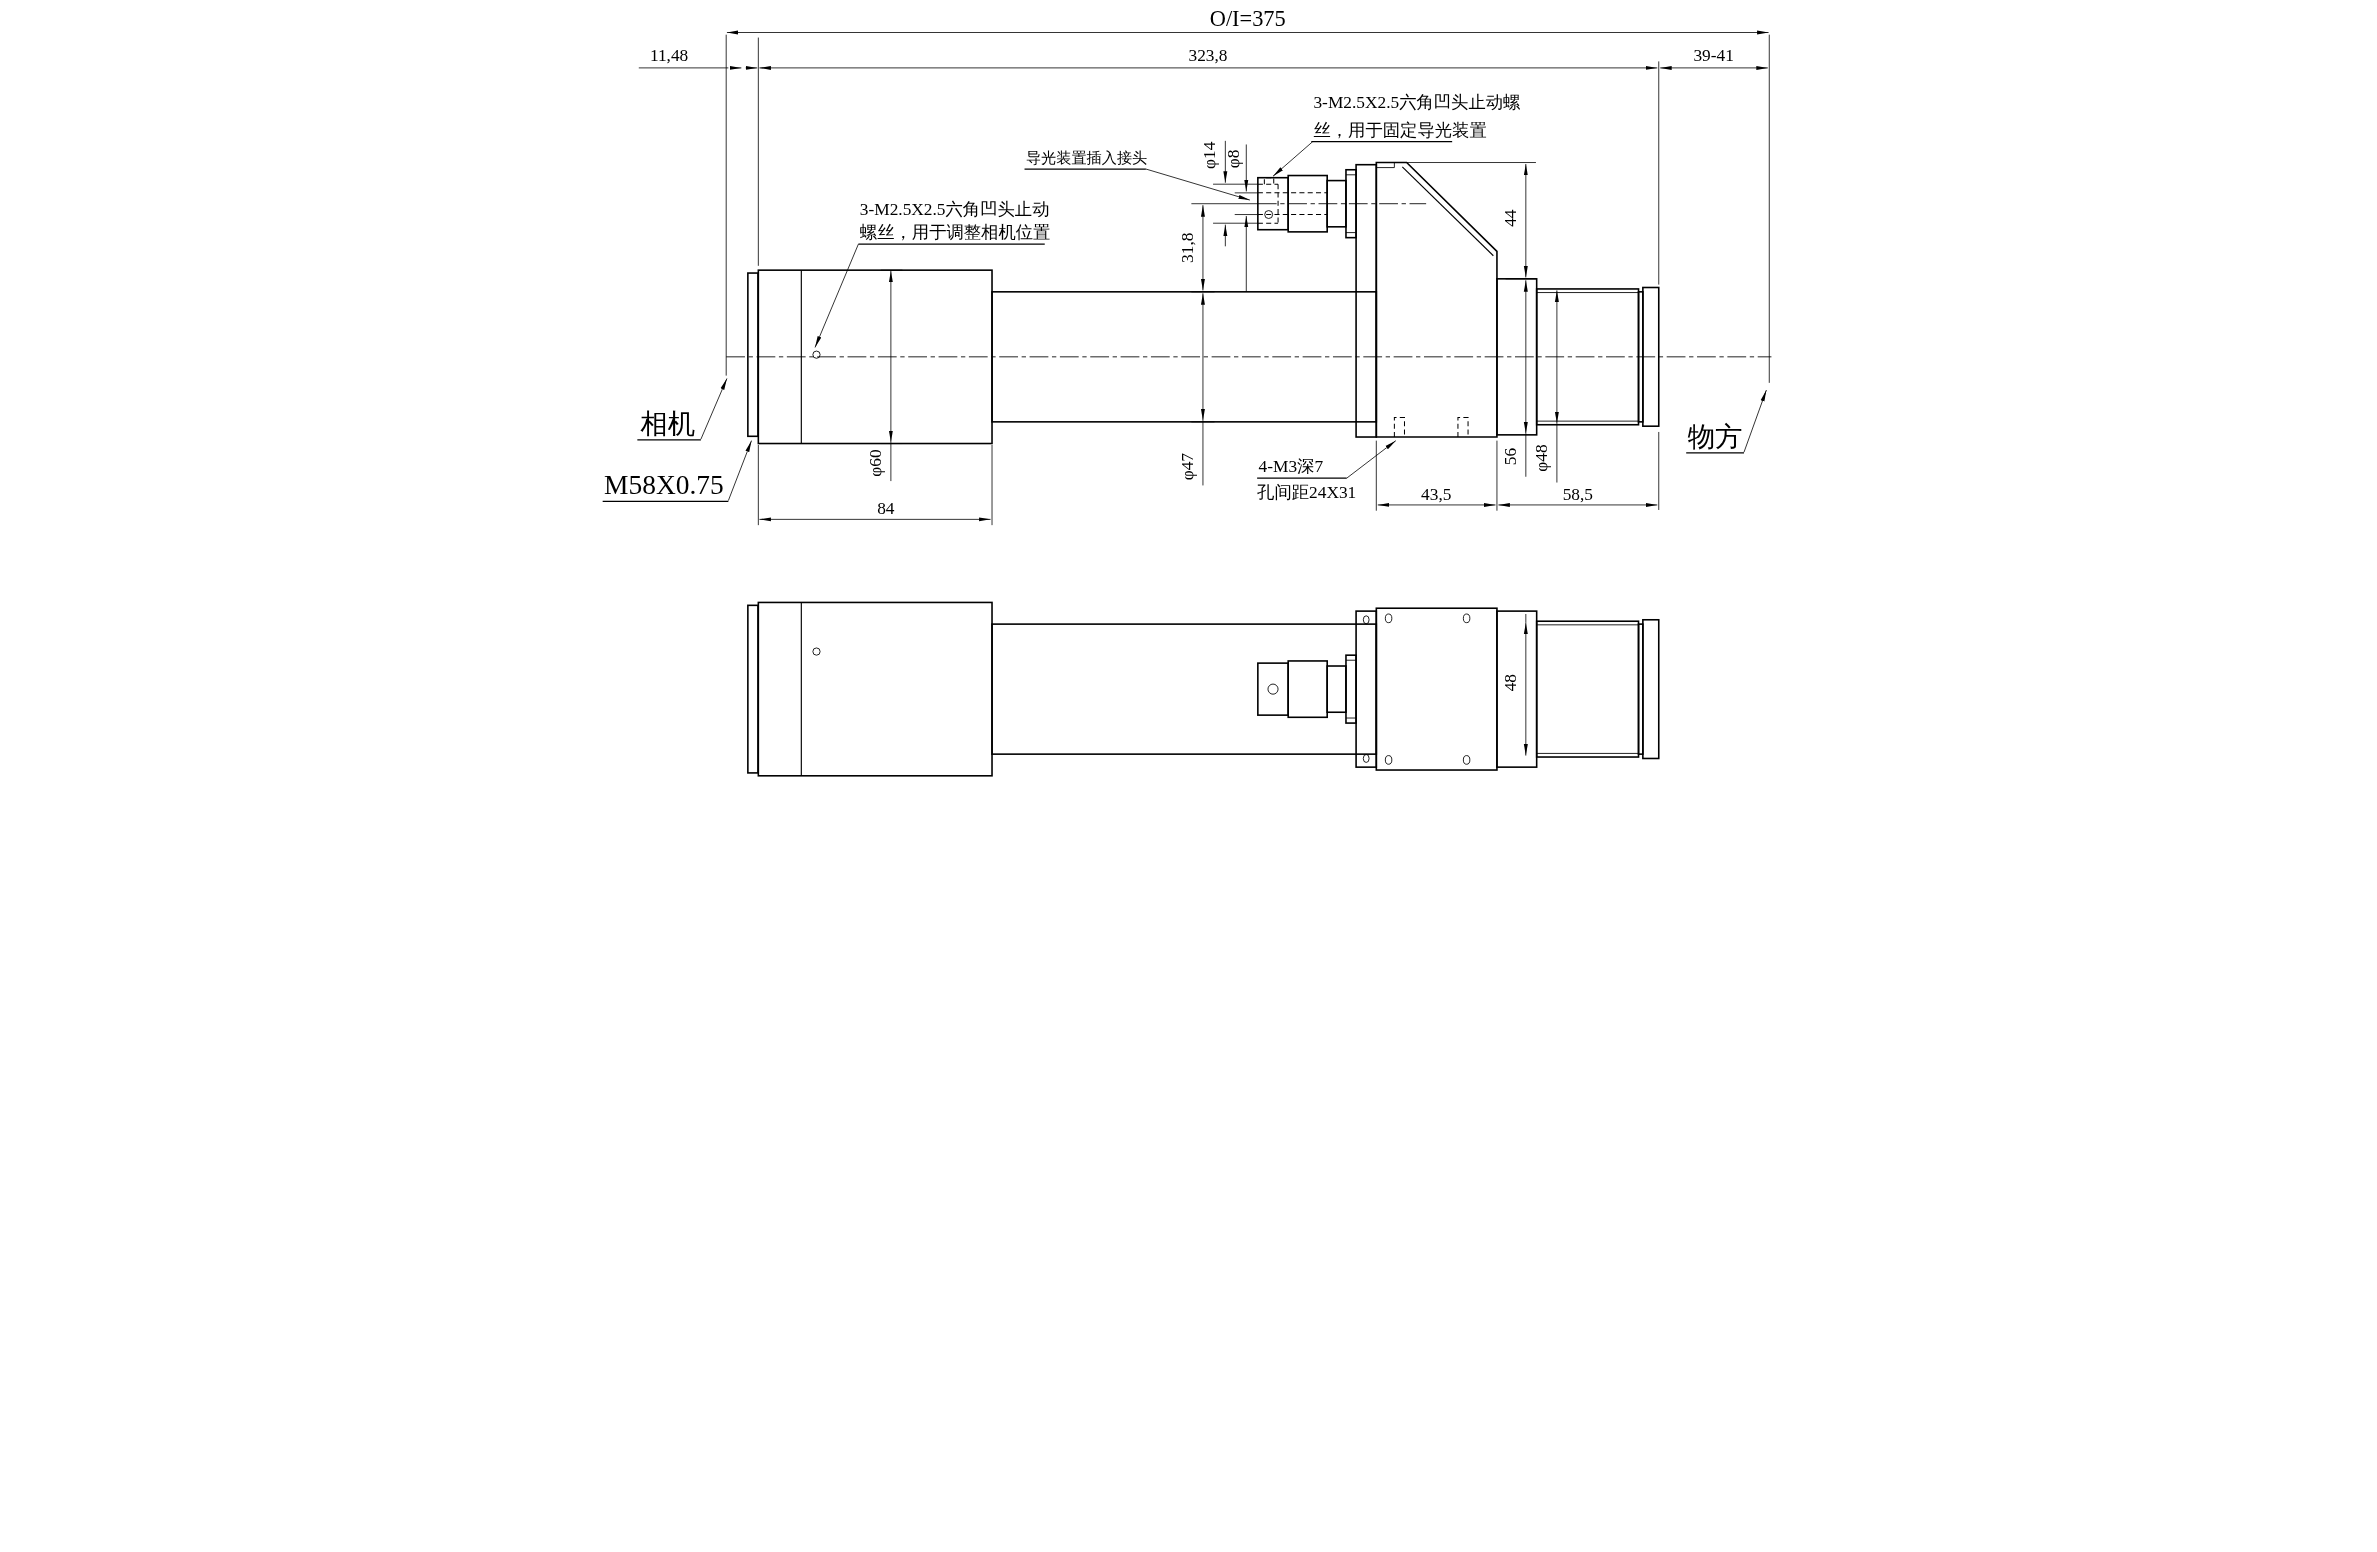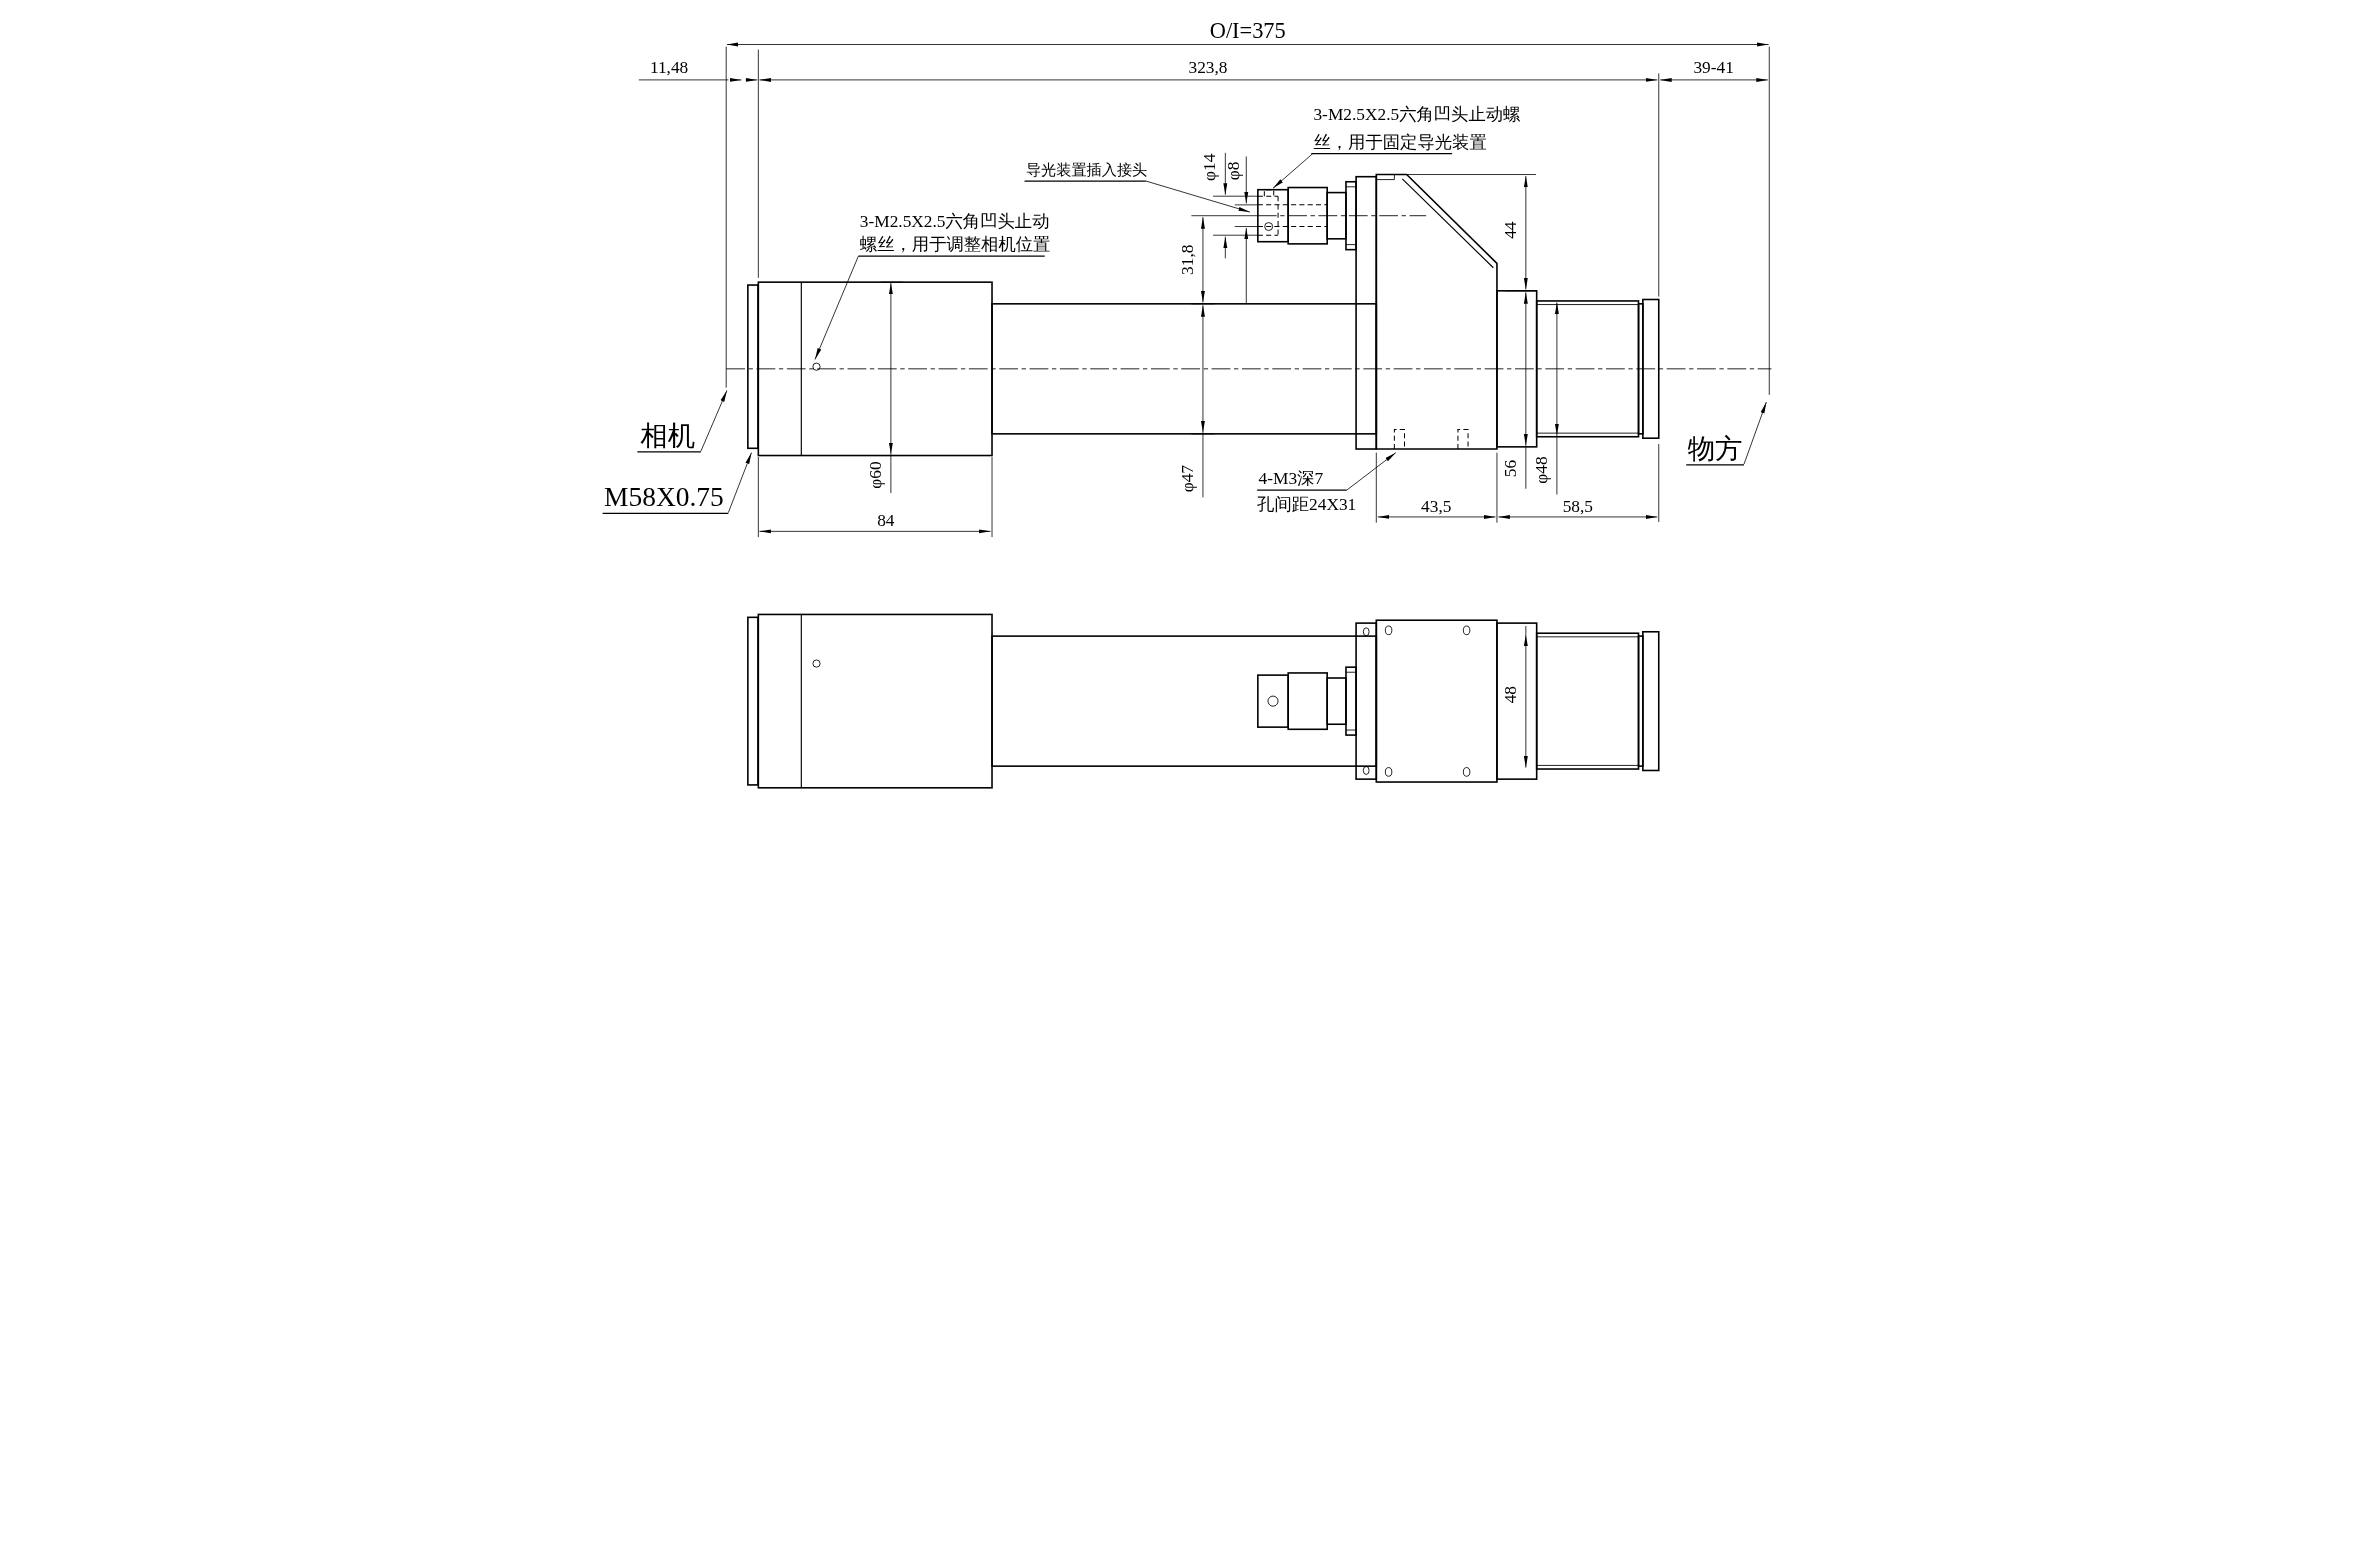--- a/index.html
+++ b/index.html
@@ -1,16 +1,16 @@
 <!DOCTYPE html>
 <html style="font-size:11.6px"><head>
 <meta charset="utf-8">
 <style>
   html,body{margin:0;padding:0;background:#ffffff;}
-  .sheet{width:100%;max-width:1189px;margin:12px auto;background:#fff;}
+  .sheet{width:100%;max-width:1189px;margin:0 auto;background:#fff;}
   svg{display:block;width:100%;height:auto;}
   .outline{stroke:#000;stroke-width:2.2;fill:none;}
   .mid{stroke:#000;stroke-width:1.6;fill:none;}
   .thin{stroke:#000;stroke-width:1.2;fill:none;}
   .dim{stroke:#000;stroke-width:1.1;fill:none;}
   .hidden-l{stroke:#000;stroke-width:1.4;fill:none;stroke-dasharray:7 4.5;}
   .center-l{stroke:#000;stroke-width:1.2;fill:none;stroke-dasharray:26 5 6 5;}
   .ul{stroke:#000;stroke-width:1.8;fill:none;}
   text{fill:#000;font-family:"Liberation Serif","DejaVu Serif",serif;}
   .t-dim{font-size:24px;}

